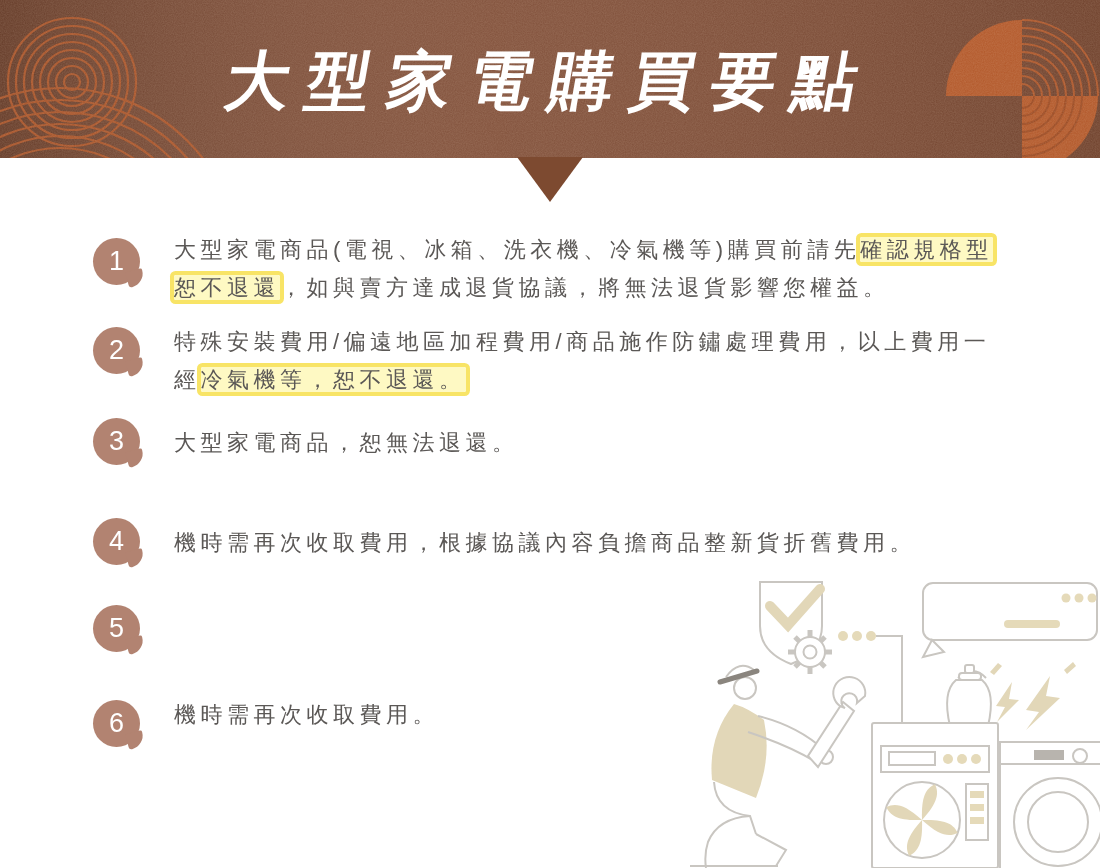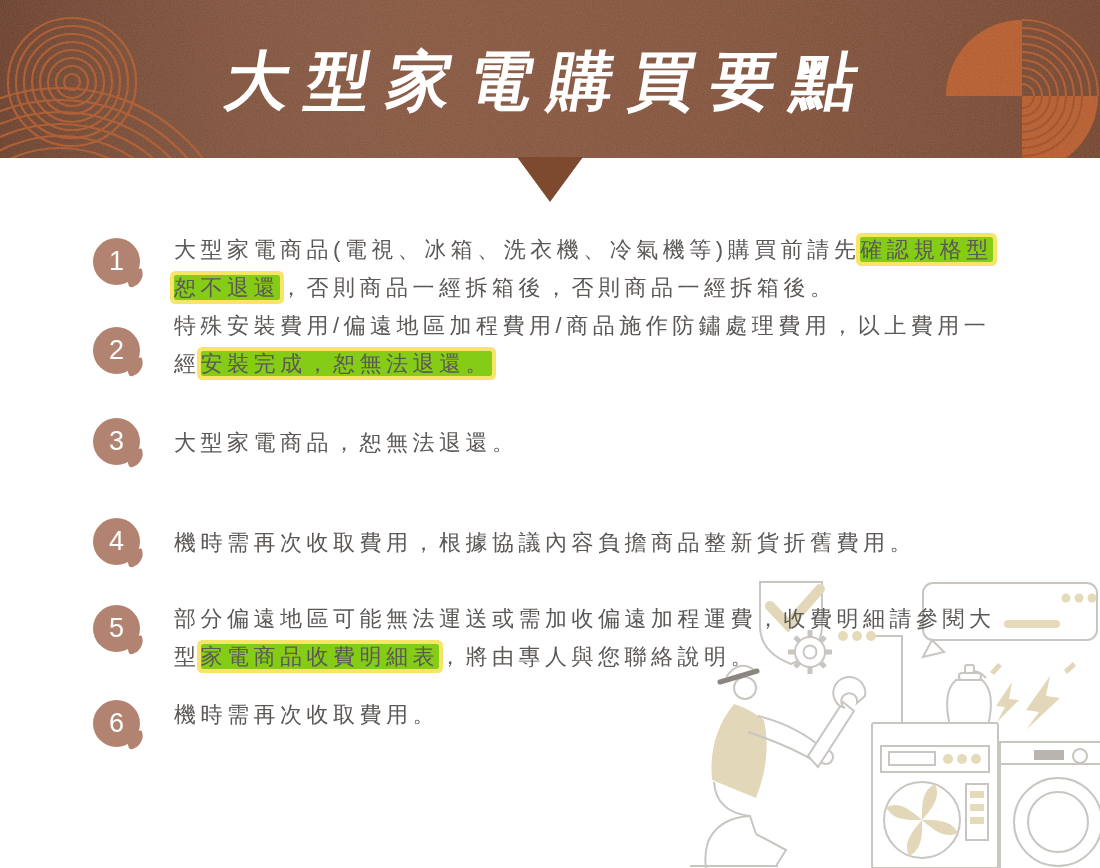--- a/index.html
+++ b/index.html
@@ -18,21 +18,21 @@
   .badge{position:absolute;left:93px;width:47px;height:47px;border-radius:50%;
          background:#b28371;color:#fff;font-size:27px;z-index:3;
          display:flex;align-items:center;justify-content:center;}
   .badge::after{content:"";position:absolute;right:-4px;bottom:-1px;width:17px;height:16px;
          background:#b28371;border-radius:2px 2px 15px 3px;transform:rotate(-15deg);}
   .badge span{position:relative;z-index:1;}
   
   .txt{position:absolute;left:174px;z-index:3;color:#5b5856;font-size:22px;
        letter-spacing:4.5px;white-space:nowrap;}
   .ln{height:38px;line-height:38px;}
-  .hl{background:#84cc16;box-shadow:0 0 0 4px #f8e466;border-radius:2px;}
+  .hl{background:#fef9c3;box-shadow:0 0 0 4px #f8e466;border-radius:2px;}
   
   .illus{position:absolute;left:660px;top:560px;z-index:1;}
 </style>
 </head>
 <body>
 
 <div class="stage">
 
   <div class="hdr">
     <svg width="1100" height="158" viewBox="0 0 1100 158">
@@ -225,38 +225,34 @@
     </div>
   <div class="badge" style="top:605px">
       <span>5</span>
     </div>
   <div class="badge" style="top:700px">
       <span>6</span>
     </div>
 
   <div class="txt" style="top:231px">
     <div class="ln"><span>大型家電商品(電視、冰箱、洗衣機、冷氣機等)購買前請先</span><span class="hl">確認規格型</span></div>
-    <div class="ln"><span class="hl">恕不退還</span><span>，否則商品一經拆箱後，否則商品一經拆箱後。</span></div>
-  </div>
-
-  <div class="txt" style="top:307px">
+    <div class="ln"><span class="hl">恕不退還</span><span>，如與賣方達成退貨協議，將無法退貨影響您權益。</span></div>
+  </div>
+
+  <div class="txt" style="top:323px">
     <div class="ln"><span>特殊安裝費用/偏遠地區加程費用/商品施作防鏽處理費用，以上費用一</span></div>
-    <div class="ln"><span>經</span><span class="hl">安裝完成，恕無法退還。</span></div>
+    <div class="ln"><span>經</span><span class="hl">冷氣機等，恕不退還。</span></div>
   </div>
 
   <div class="txt" style="top:424px">
     <div class="ln"><span>大型家電商品，恕無法退還。</span></div>
   </div>
 
   <div class="txt" style="top:524px">
     <div class="ln"><span>機時需再次收取費用，根據協議內容負擔商品整新貨折舊費用。</span></div>
   </div>
 
-  <div class="txt" style="top:600px">
-    <div class="ln"><span>部分偏遠地區可能無法運送或需加收偏遠加程運費，收費明細請參閱大</span></div>
-    <div class="ln"><span>型</span><span class="hl">家電商品收費明細表</span><span>，將由專人與您聯絡說明。</span></div>
-  </div>
 
   <div class="txt" style="top:696px">
     <div class="ln"><span>機時需再次收取費用。</span></div>
   </div>
 
 </div>
 
 </body></html>

